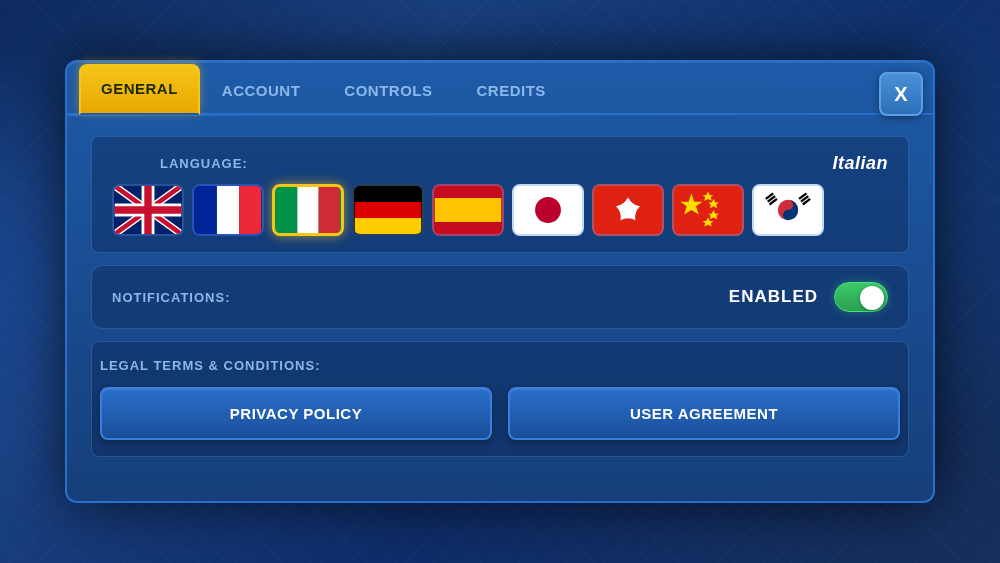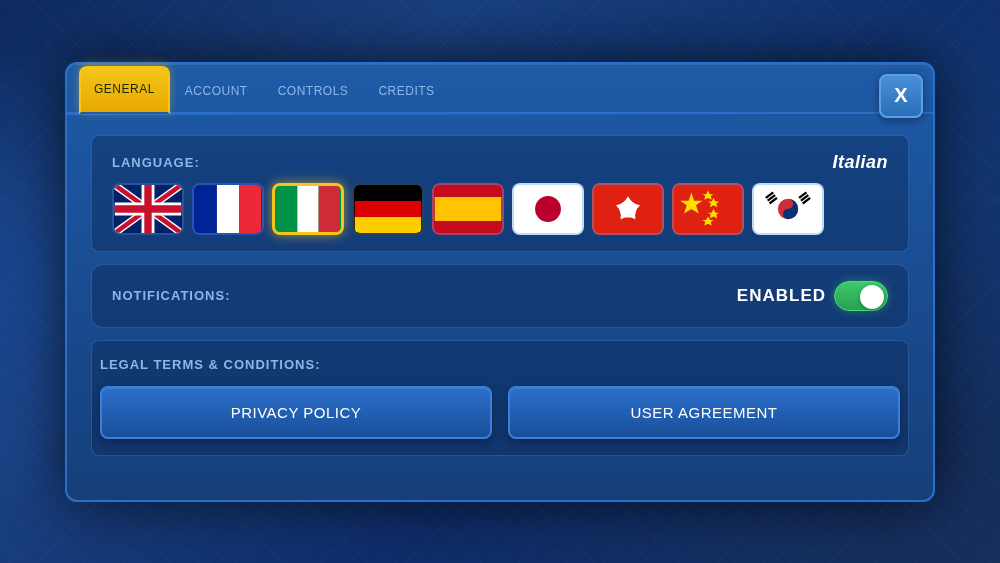--- a/index.html
+++ b/index.html
@@ -51,23 +51,23 @@
     
     .tabs {
       display: flex;
       align-items: flex-end;
       padding: 0 50px 0 12px;
       margin-bottom: 0;
       position: relative;
     }
 
     .tab {
-      padding: 14px 13px;
-      font-size: 12px;
-      font-weight: 400;
+      padding: 14px 20px;
+      font-size: 15px;
+      font-weight: 700;
       letter-spacing: 0.5px;
       color: #8ab8e8;
       cursor: pointer;
       border-radius: 8px 8px 0 0;
       border: 2px solid transparent;
       border-bottom: none;
       background: transparent;
       text-transform: uppercase;
       position: relative;
       bottom: 0;
@@ -132,20 +132,21 @@
       align-items: center;
       justify-content: space-between;
     }
 
     .language-label {
       font-size: 13px;
       font-weight: 900;
       color: #8ab8e8;
       letter-spacing: 1px;
       text-transform: uppercase;
+      margin-left: 48px;
     }
 
     .language-name {
       font-size: 18px;
       font-weight: 900;
       color: white;
       letter-spacing: 0.5px;
       font-style: italic;
     }
 
@@ -199,21 +200,21 @@
       font-size: 13px;
       font-weight: 900;
       color: #8ab8e8;
       letter-spacing: 1px;
       text-transform: uppercase;
     }
 
     .notif-right {
       display: flex;
       align-items: center;
-      gap: 8px;
+      gap: 16px;
     }
 
     .notif-status {
       font-size: 17px;
       font-weight: 900;
       color: white;
       letter-spacing: 1px;
       text-transform: uppercase;
     }
 
@@ -262,21 +263,21 @@
     }
 
     .legal-btn {
       flex: 1;
       padding: 16px;
       background: linear-gradient(180deg, #2a6fca 0%, #1a4f9a 100%);
       border: 2px solid #3a7fda;
       border-radius: 8px;
       color: white;
       font-size: 15px;
-      font-weight: 400;
+      font-weight: 700;
       letter-spacing: 0.5px;
       text-transform: uppercase;
       cursor: pointer;
       text-align: center;
       box-shadow: 0 3px 8px rgba(0,0,0,0.3), inset 0 1px 0 rgba(255,255,255,0.1);
     }
 
     
     .flag-svg {
       width: 100%;

